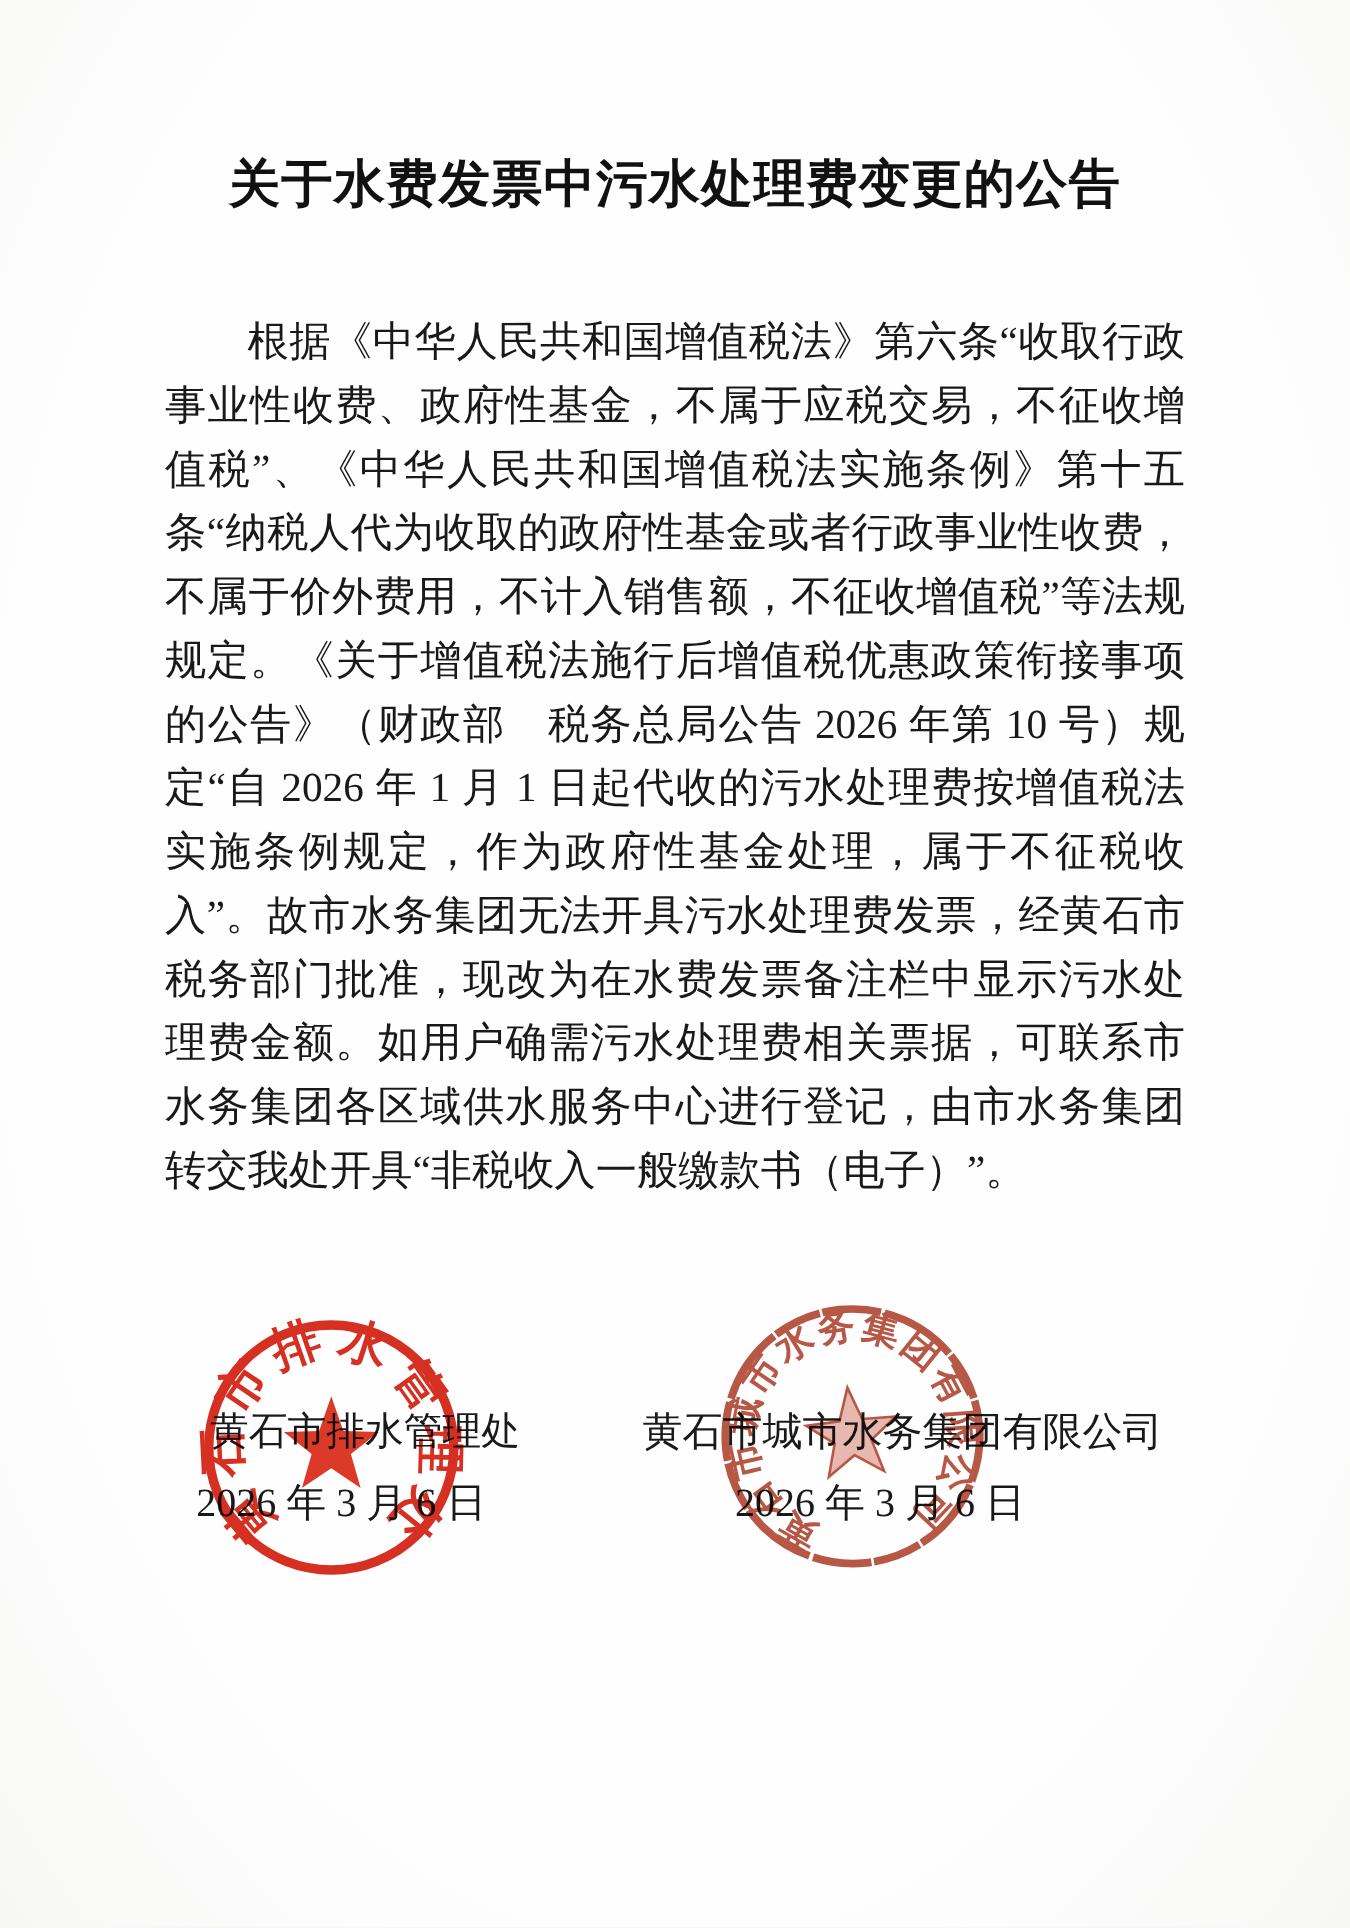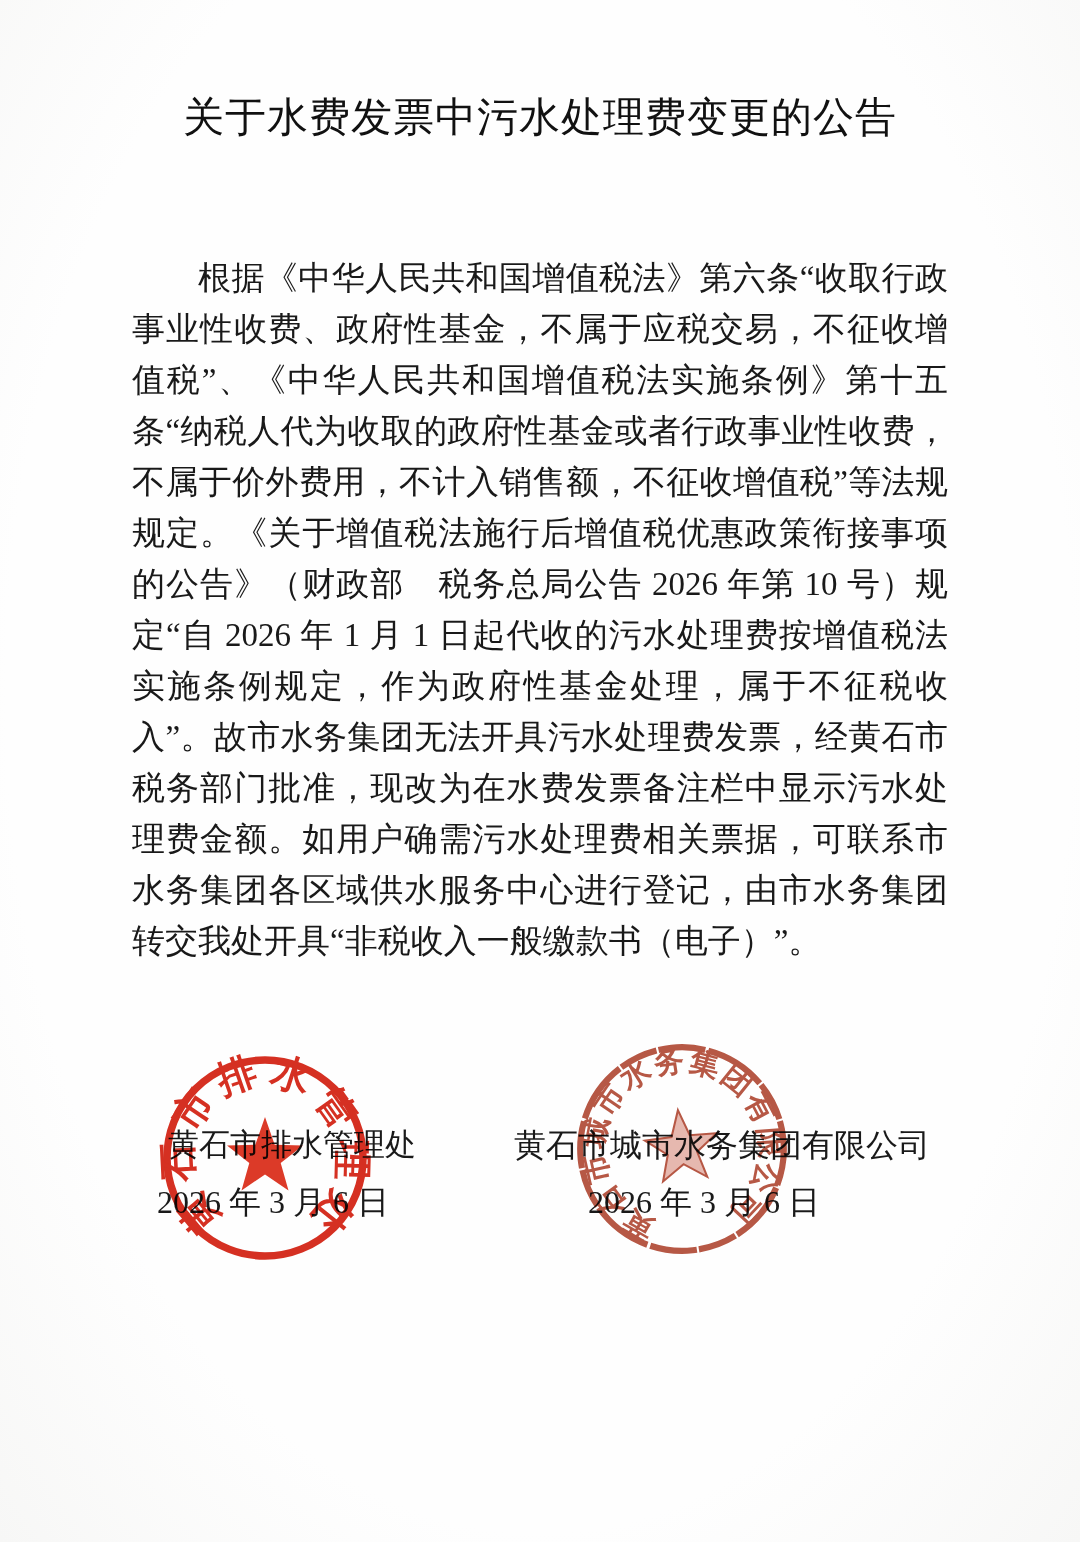--- a/index.html
+++ b/index.html
@@ -10,31 +10,31 @@
   }
   .page {
     position: relative;
     width: 1080px; height: 1542px;
     background: radial-gradient(ellipse at 50% 45%, #fefefe 70%, #f7f7f6 100%);
     color: #1c1c1c;
     overflow: hidden;
   }
   .title {
     margin: 0;
-    padding-top: 90px;
+    padding-top: 120px;
     text-align: center;
     font-size: 41px;
     line-height: 54px;
-    font-weight: normal;
+    font-weight: bold;
     letter-spacing: 1px;
     color: #111;
   }
   .content {
     width: 816px;
-    margin: 109px auto 0 132px;
+    margin: 75px auto 0 132px;
   }
   .para {
     margin: 0;
     font-size: 33px;
     line-height: 51px;
     text-align: justify;
     text-indent: 2em;
     color: #191919;
   }
   .sig {

